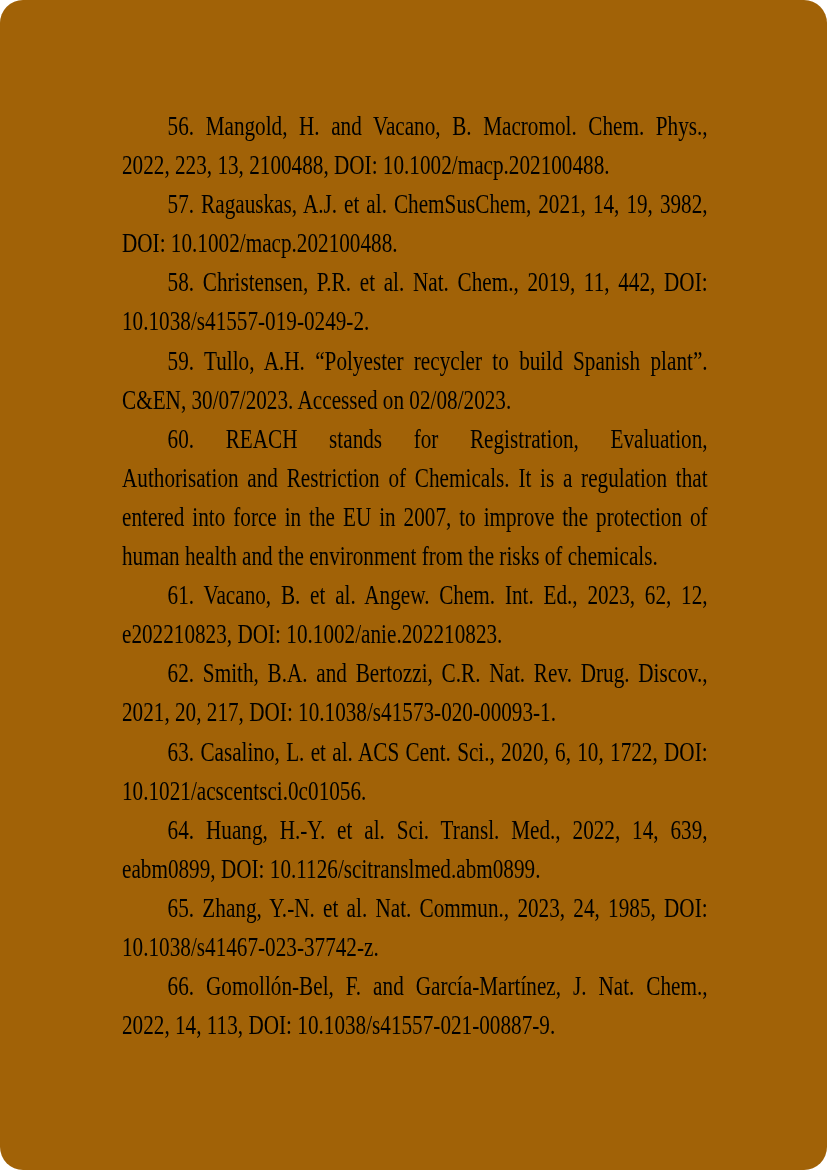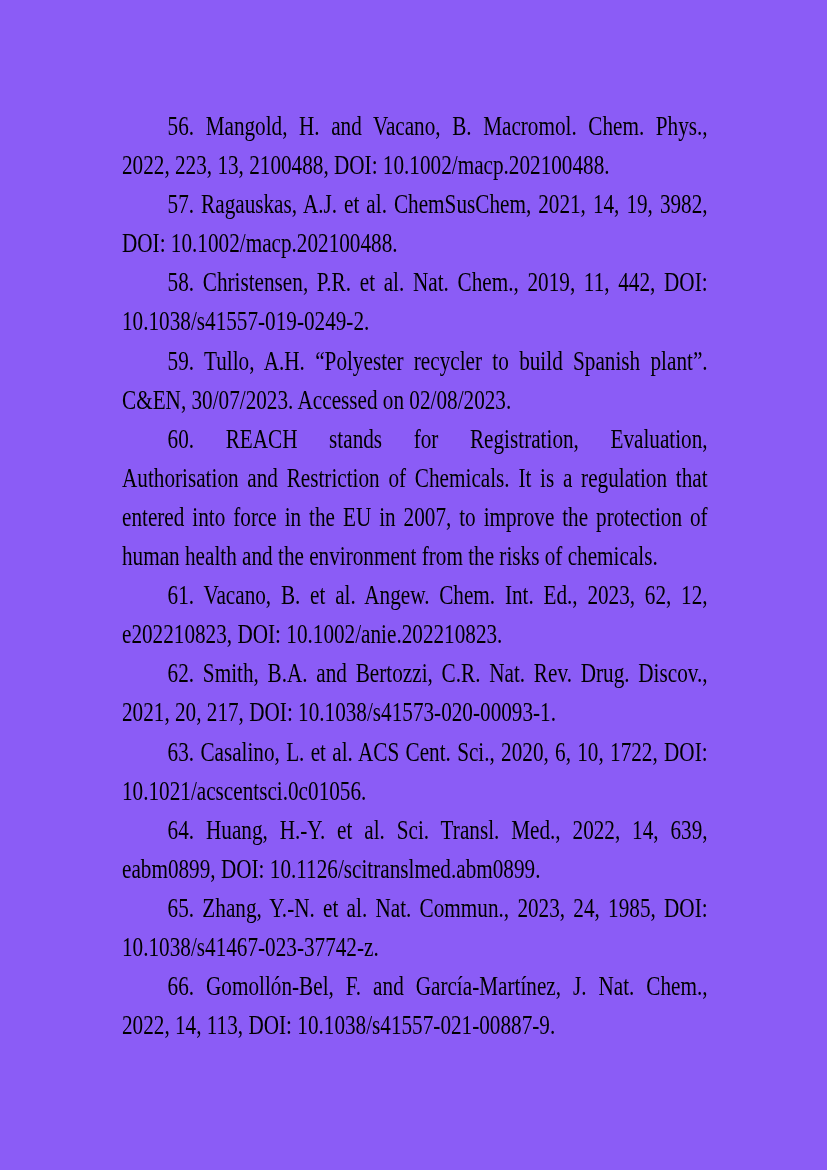--- a/index.html
+++ b/index.html
@@ -11,21 +11,22 @@
     height: 1170px;
     background: #ffffff;
     position: relative;
     overflow: hidden;
     font-family: "Liberation Serif", "DejaVu Serif", serif;
     color: #000000;
   }
   .page {
     position: absolute;
     inset: 0;
-    background: #8b5cf6;
+    background: #a16207;
+    border-radius: 23px;
   }
   
   .refs {
     position: absolute;
     left: 122px;
     top: 107px;
     width: 732px;
     transform: scaleX(0.8);
     transform-origin: 0 0;
     font-size: 26.5px;

